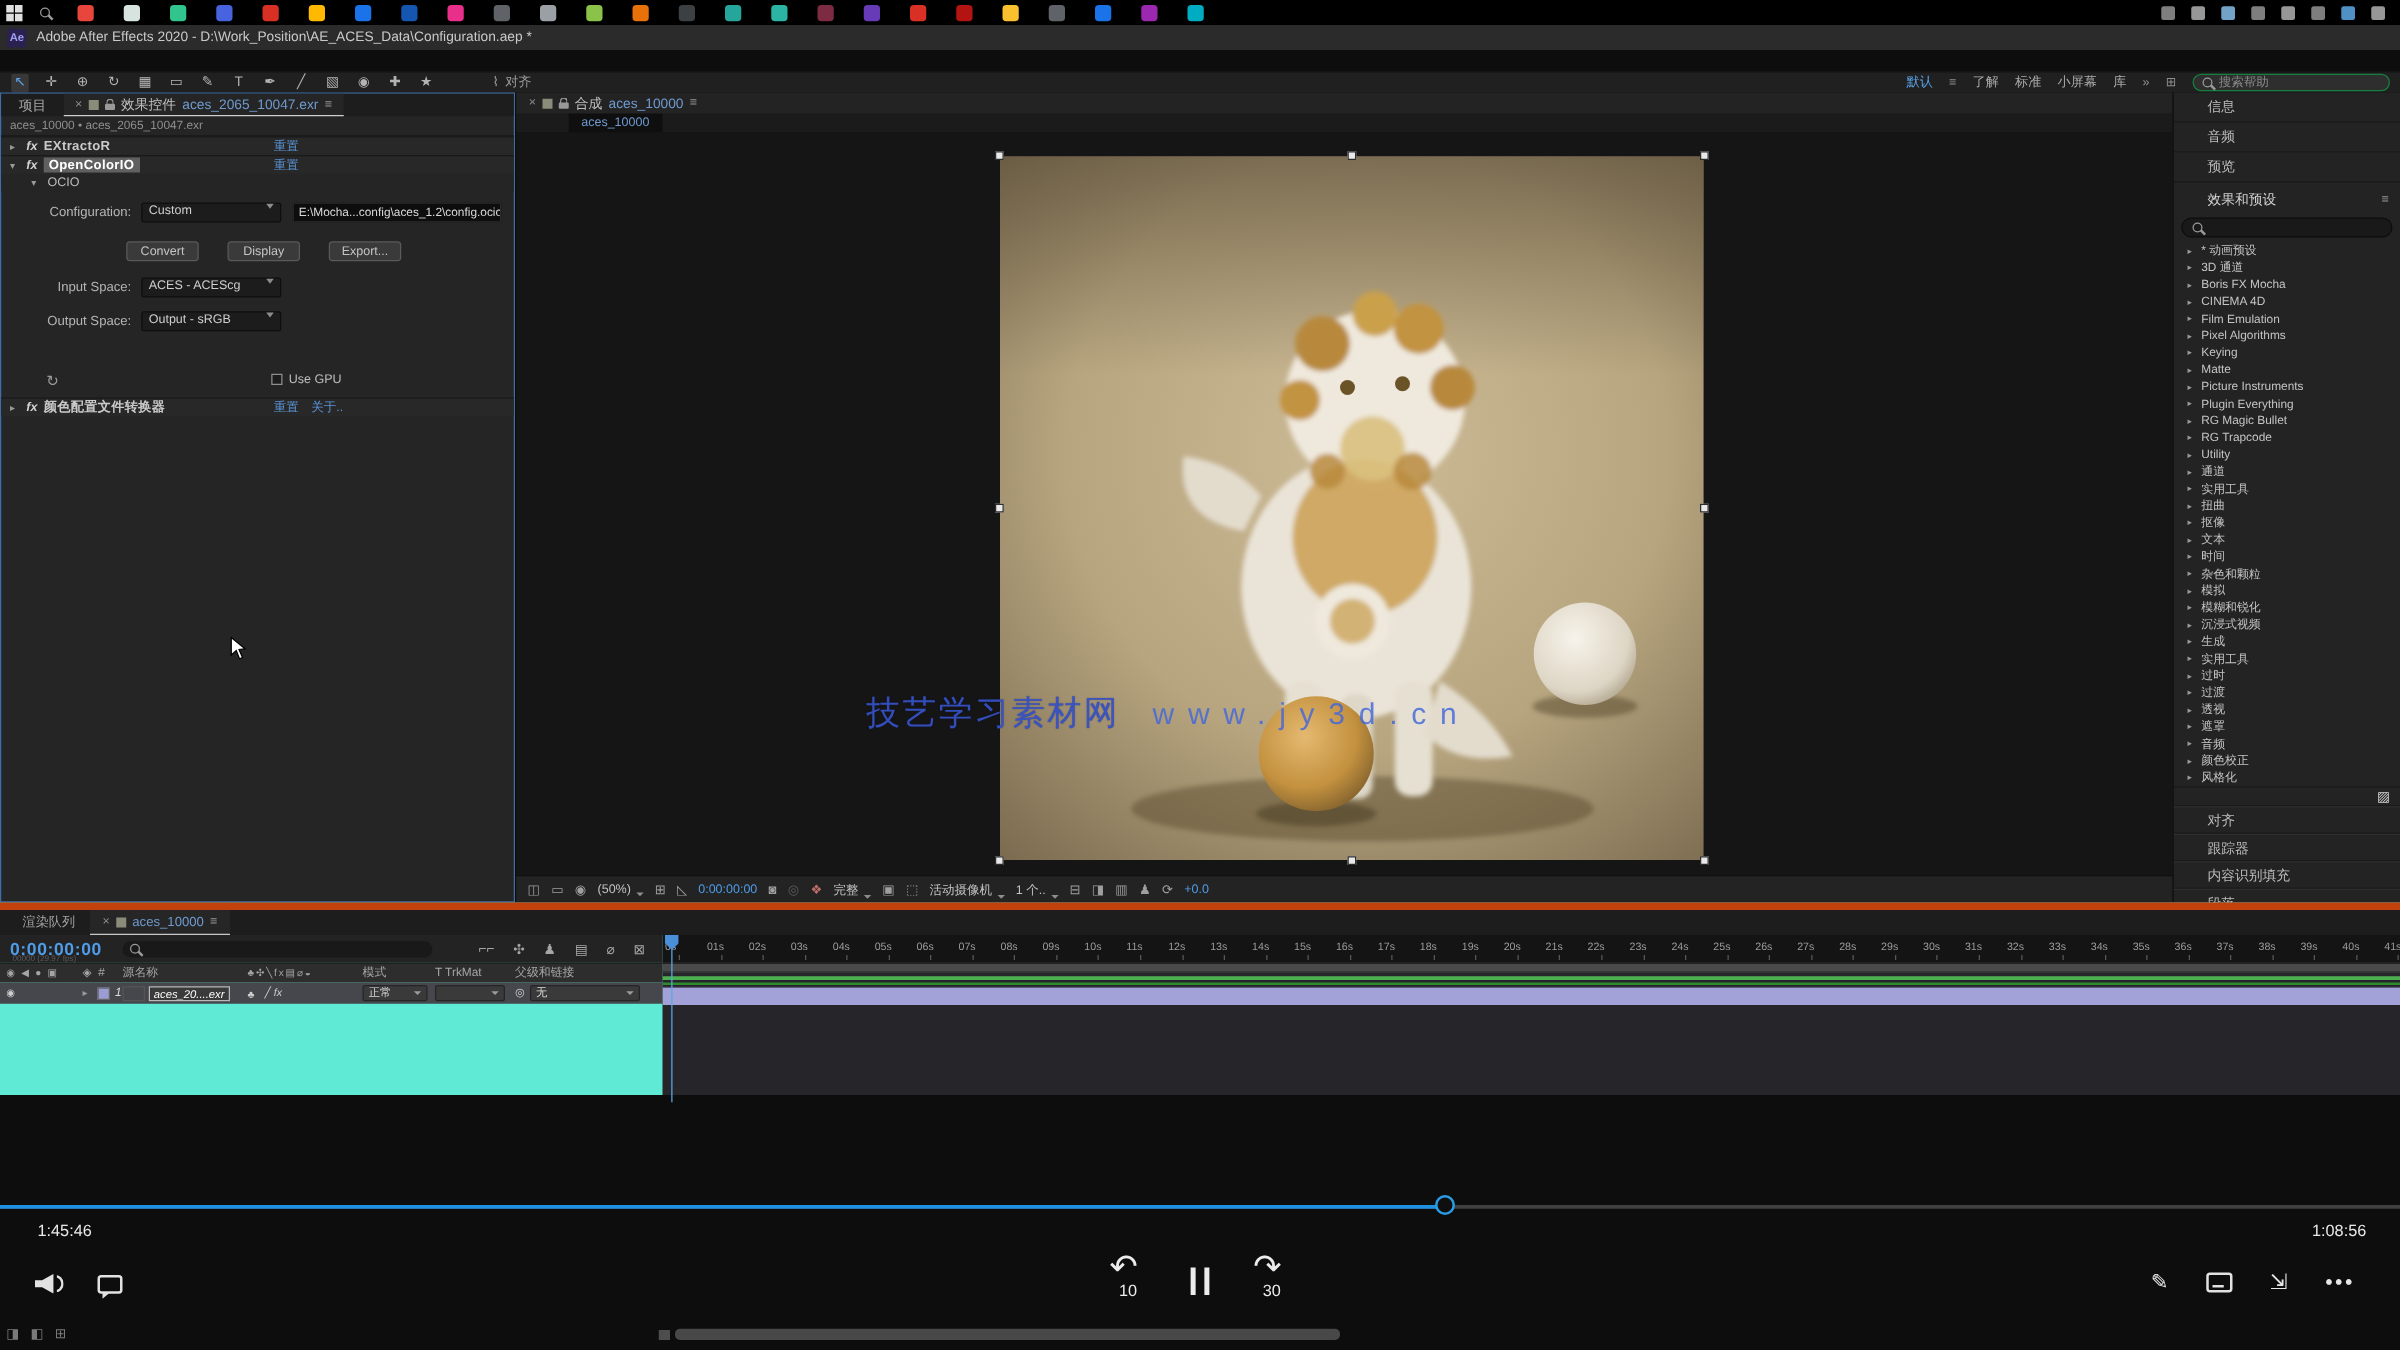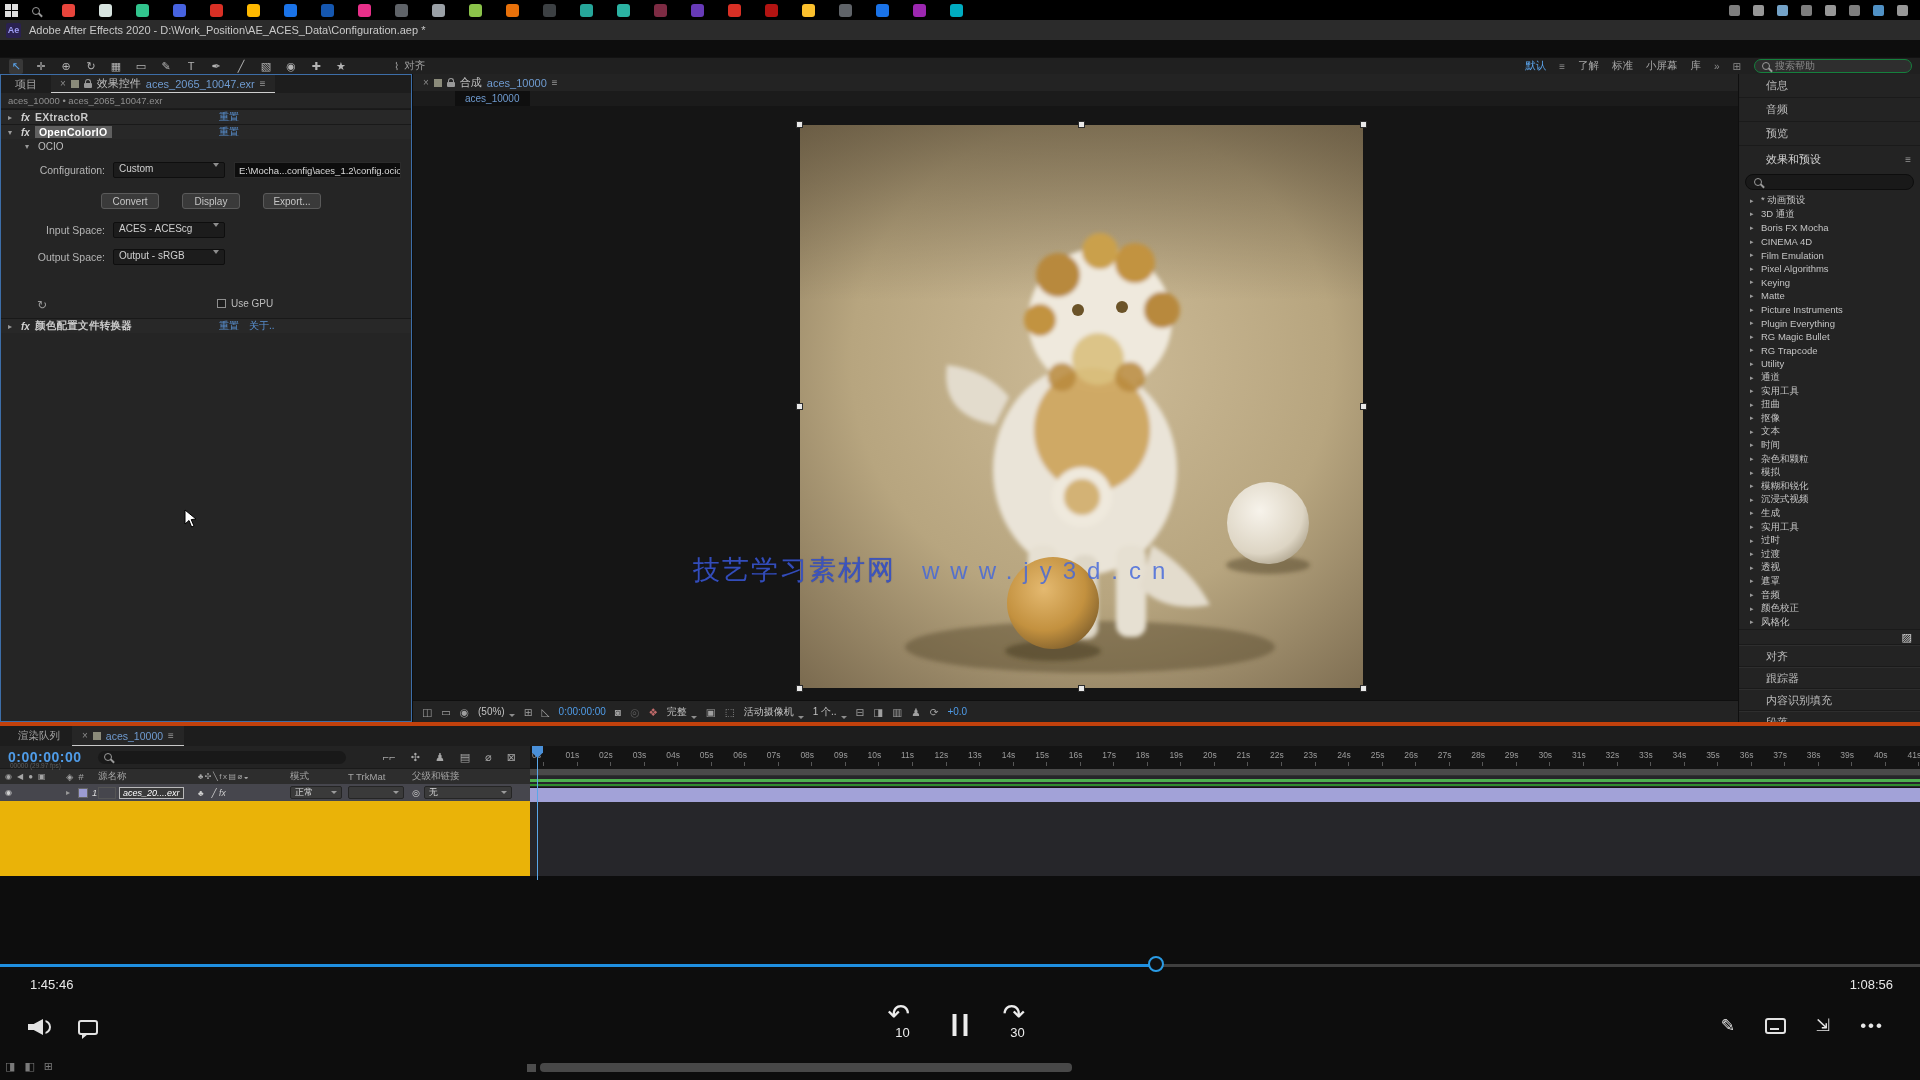--- a/index.html
+++ b/index.html
@@ -96,21 +96,21 @@
   .rp-head{height:26px;display:flex;align-items:center;padding-left:27px;font-size:11px;color:#d2d2d2;position:relative;cursor:pointer}
   .rp-head .tab-menu{position:absolute;right:9px}
   .rp-search{margin:2px 6px 4px 6px;height:16px;background:#191919;border:1px solid #0d0d0d;border-radius:8px;display:flex;align-items:center;gap:5px;padding-left:8px;cursor:text}
   .rp-item{height:13.6px;display:flex;align-items:center;gap:5px;padding-left:11px;font-size:9.5px;color:#c4c4c4;cursor:pointer;white-space:nowrap}
   .rp-item .tw{font-size:7px;width:6px}
   .rp-newrow{height:16px;display:flex;justify-content:flex-end;align-items:center;padding-right:8px;border-top:1px solid #1a1a1a;border-bottom:1px solid #1a1a1a}
   .rp-newrow span{color:#d5d5d5;font-size:11px;cursor:pointer}
   .rp-row.b{height:22px;border-top:1px solid #2e2e2e}
 
   
-  #tl{position:absolute;left:0;top:722px;width:1920px;height:154px;background:#eab308;border-top:4px solid #c2410c}
+  #tl{position:absolute;left:0;top:722px;width:1920px;height:154px;background:#5eead4;border-top:6px solid #c2410c}
   .tl-tabs{height:20px;background:#1d1d1d;display:flex;align-items:stretch;padding-left:6px;font-size:10.5px}
   .tl-tab-inactive{padding:0 12px;color:#a5a5a5;display:flex;align-items:center;cursor:pointer}
   .tl-tab-active{display:flex;align-items:center;gap:5px;padding:0 10px;background:#262626;border-bottom:1px solid #c9c9c9;cursor:pointer}
   .tl-tab-active .name{color:#6f9bd0}
   .tl-left{position:absolute;left:0;top:20px;width:530px;height:134px}
   .tl-ctrl{height:22px;display:flex;align-items:center;background:#232323;position:relative}
   .tl-time{color:#4f9ce8;font-size:14px;font-weight:bold;margin-left:8px;letter-spacing:.5px;cursor:text}
   .tl-time-sub{position:absolute;left:10px;top:16px;font-size:6.5px;color:#5c5c5c}
   .tl-search{margin-left:16px;width:248px;height:13px;background:#191919;border-radius:7px;display:flex;align-items:center;gap:4px;padding-left:6px;cursor:text}
   .tl-icons{margin-left:auto;display:flex;gap:15px;margin-right:14px;color:#a6a6a6;font-size:11px}

